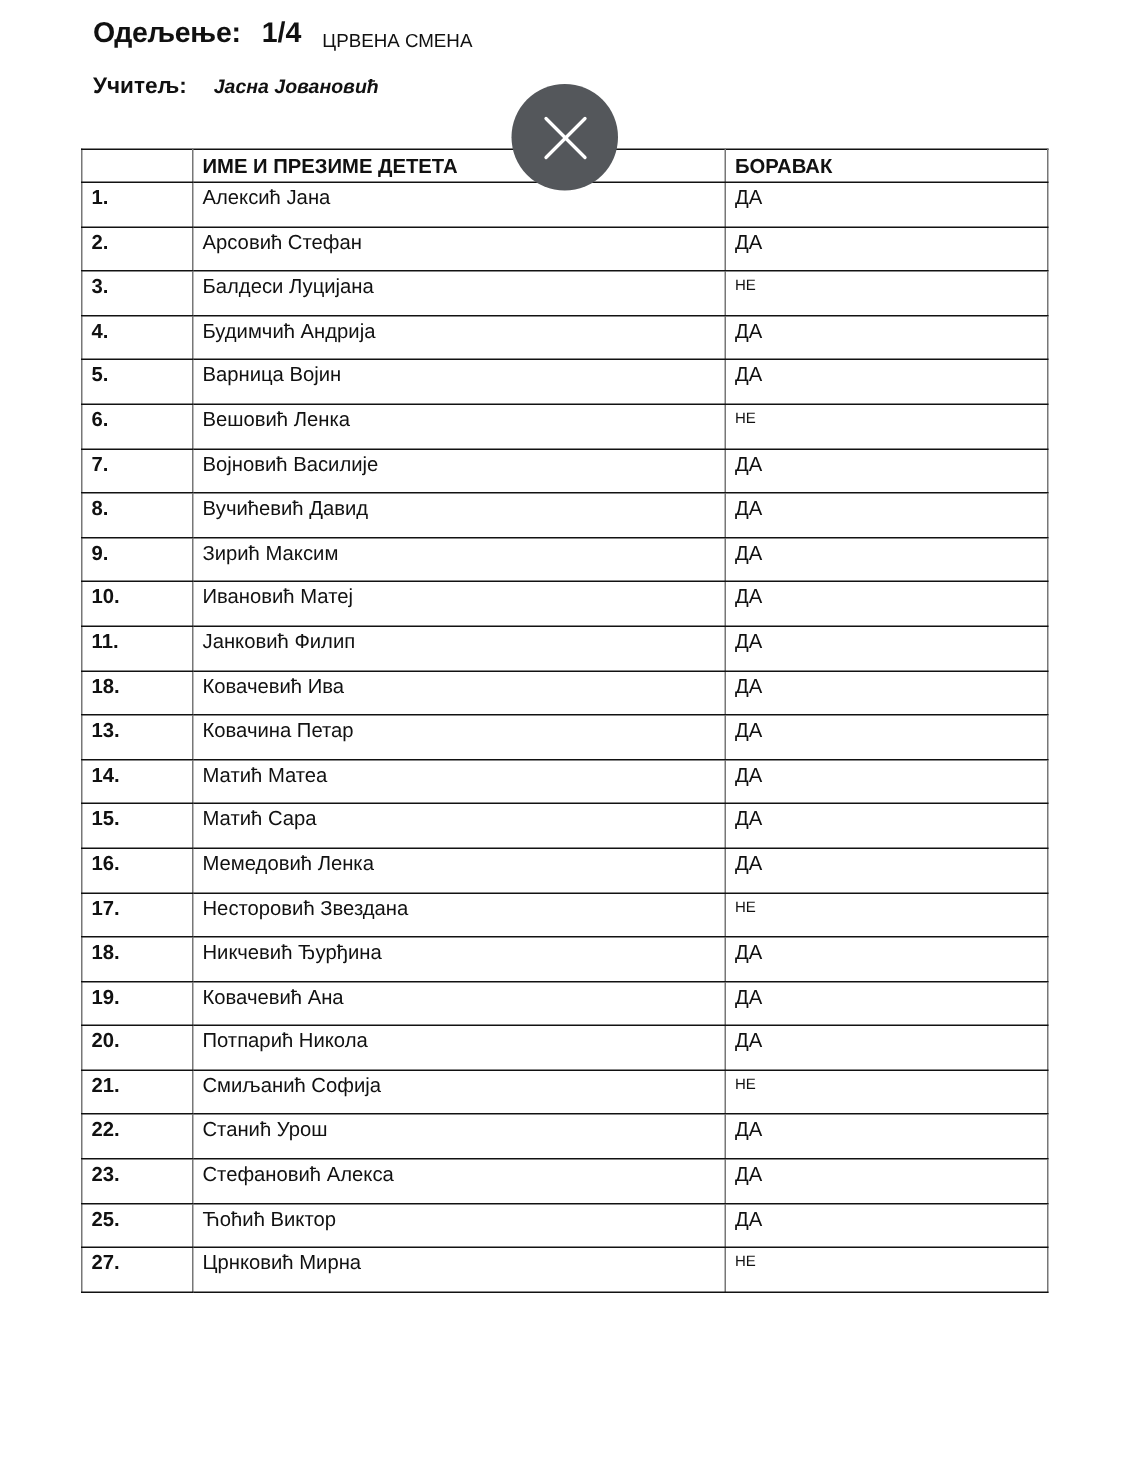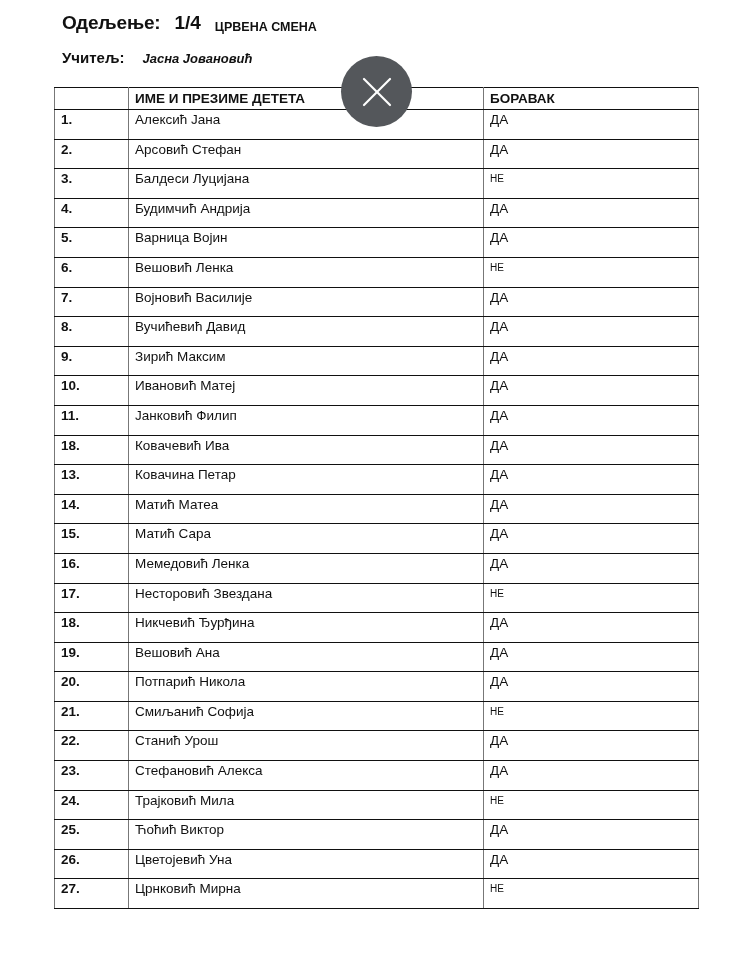--- a/index.html
+++ b/index.html
@@ -29,21 +29,21 @@
       font-weight: bold;
       letter-spacing: -0.2px;
     }
     .h-class {
       font-size: 19px;
       font-weight: bold;
       margin-left: 14px;
     }
     .h-shift {
       font-size: 12.5px;
-      font-weight: bold;
+      font-weight: normal;
       margin-left: 14px;
     }
     .header-line2 {
       position: absolute;
       left: 62px;
       top: 49px;
       display: flex;
       align-items: baseline;
       white-space: nowrap;
     }
@@ -54,21 +54,21 @@
     .t-name {
       font-size: 13px;
       font-weight: bold;
       margin-left: 18px;
       font-style: italic;
     }
 
     table.roster {
       position: absolute;
       left: 54px;
-      top: 87px;
+      top: 99px;
       width: 644px;
       border-collapse: collapse;
       table-layout: fixed;
       font-size: 13.5px;
     }
     table.roster col.c-num { width: 74px; }
     table.roster col.c-name { width: 355px; }
     table.roster col.c-stay { width: 215px; }
 
     table.roster th, table.roster td {
@@ -240,21 +240,21 @@
         <td class="name">Несторовић Звездана</td>
         <td class="stay no">НЕ</td>
       </tr>
       <tr>
         <td class="num">18.</td>
         <td class="name">Никчевић Ђурђина</td>
         <td class="stay">ДА</td>
       </tr>
       <tr>
         <td class="num">19.</td>
-        <td class="name">Вешовић Ана</td>
+        <td class="name">Ковачевић Ана</td>
         <td class="stay">ДА</td>
       </tr>
       <tr>
         <td class="num">20.</td>
         <td class="name">Потпарић Никола</td>
         <td class="stay">ДА</td>
       </tr>
       <tr>
         <td class="num">21.</td>
         <td class="name">Смиљанић Софија</td>
@@ -264,32 +264,22 @@
         <td class="num">22.</td>
         <td class="name">Станић Урош</td>
         <td class="stay">ДА</td>
       </tr>
       <tr>
         <td class="num">23.</td>
         <td class="name">Стефановић Алекса</td>
         <td class="stay">ДА</td>
       </tr>
       <tr>
-        <td class="num">24.</td>
-        <td class="name">Трајковић Мила</td>
-        <td class="stay no">НЕ</td>
-      </tr>
-      <tr>
         <td class="num">25.</td>
         <td class="name">Ћоћић Виктор</td>
-        <td class="stay">ДА</td>
-      </tr>
-      <tr>
-        <td class="num">26.</td>
-        <td class="name">Цветојевић Уна</td>
         <td class="stay">ДА</td>
       </tr>
       <tr>
         <td class="num">27.</td>
         <td class="name">Црнковић Мирна</td>
         <td class="stay no">НЕ</td>
       </tr>
     </tbody>
 </table>
 

